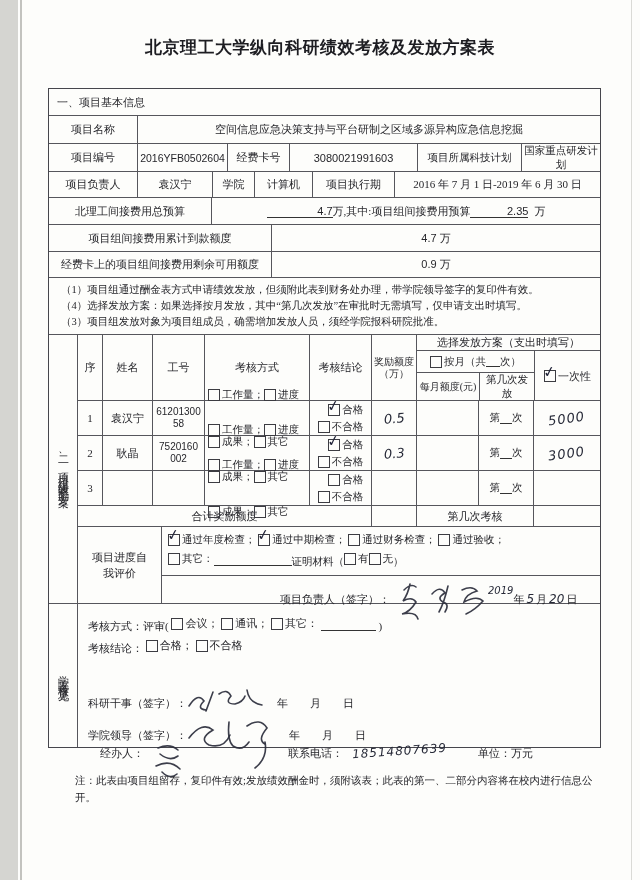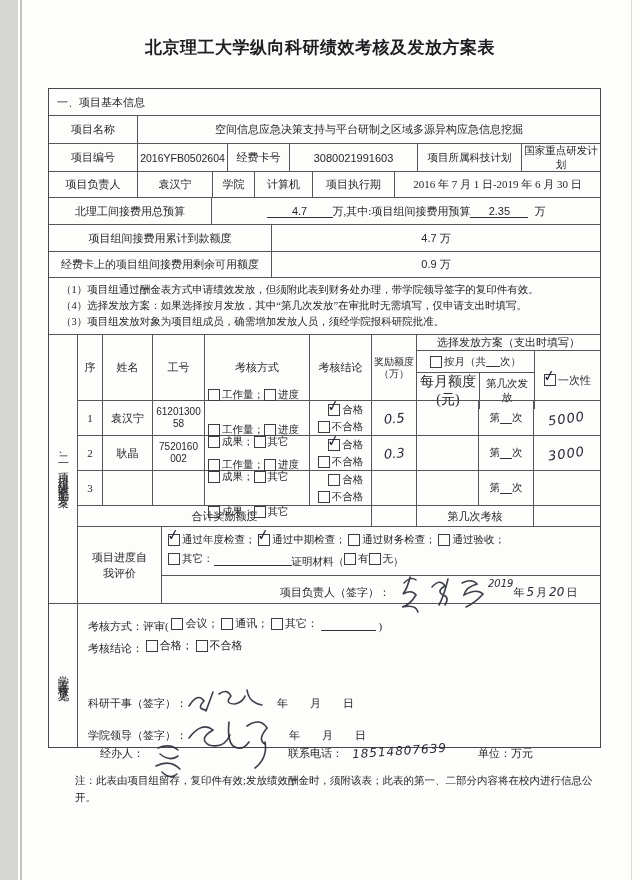--- a/index.html
+++ b/index.html
@@ -20,30 +20,30 @@
   .c{box-sizing:border-box;display:flex;align-items:center;justify-content:center;text-align:center;
      padding:0 2px;overflow:visible;}
   .bl{border-left:1px solid #56565c;}
   .cl{justify-content:flex-start;text-align:left;}
   .fx{flex:1;}
   .h21{height:21px}.h22{height:22px}.h26{height:26px}.h27{height:27px}.h28{height:28px}.h35{height:35px}.h65{height:65px}
   .w24{width:24px}.w28{width:28px}.w42{width:42px}.w45{width:45px}.w50{width:50px}.w52{width:52px}
   .w55{width:55px}.w58{width:58px}.w62{width:62px}.w75{width:75px}.w82{width:82px}.w83{width:83px}
   .w88{width:88px}.w90{width:90px}.w104{width:104px}.w105{width:105px}.w117{width:117px}
   .w128{width:128px}.w162{width:162px}.w222{width:222px}.w293{width:293px}
-  .f9{font-size:14px}.f10{font-size:10px}.f105{font-size:10.5px}.f11{font-size:11px}.f12{font-size:12px}.f13{font-size:13px}
+  .f9{font-size:10px}.f10{font-size:10px}.f105{font-size:10.5px}.f11{font-size:11px}.f12{font-size:12px}.f13{font-size:13px}
   .tv{font-family:"Liberation Sans","DejaVu Sans",sans-serif;}
   .hw{font-family:"DejaVu Sans",sans-serif;font-style:italic;color:#272a38;}
   .rot2{display:inline-block;transform:rotate(-4deg);}
   .rot3{display:inline-block;transform:rotate(-8deg);letter-spacing:1px;}
   .stack{flex-direction:column;line-height:12px;}
   .vside span{writing-mode:vertical-rl;text-orientation:upright;letter-spacing:3px;font-size:11px;}
   .sech{padding-left:8px;}
   .notes{display:block;padding:4px 6px 4px 12px;line-height:16px;font-size:10.5px;text-align:left;}
-  .ulv{display:inline-block;border-bottom:1px solid #333;text-align:center;}
+  .ulv{display:inline-block;border-bottom:1px solid #333;text-align:right;}
   .blank{display:inline-block;border-bottom:1px solid #333;height:10px;vertical-align:-1px;}
   .bw12{width:12px}.bw14{width:14px}.bw55{width:55px}.bw78{width:78px}
   
   .cbi{display:inline-flex;align-items:center;white-space:nowrap;}
   .ck{position:relative;display:inline-block;width:10px;height:10px;border:1px solid #3c3c42;margin-right:2px;
       background:transparent;flex:none;}
   .ck.on::after{content:"✓";position:absolute;left:-2px;top:-8px;font-size:15px;font-weight:600;color:#23253a;
       transform:rotate(-10deg);font-family:"DejaVu Sans",sans-serif;}
   .mwrap{width:100%;display:flex;flex-direction:column;gap:3px;font-size:10.5px;}
   .mline{display:flex;justify-content:flex-start;padding:15px 1px;}
@@ -379,21 +379,21 @@
               <span>项目负责人（签字）：</span>
               <svg class="sig" width="92" height="40" viewBox="0 0 92 40" style="margin:-14px 2px -12px 4px">
                 <path d="M10 12 q7 -7 12 -3 M16 6 q-2 10 -7 17 q9 -5 13 1 q-6 10 -14 12 q14 -3 16 5"></path>
                 <path d="M38 16 q8 -9 13 -1 q-9 5 -2 9 q7 2 2 10 M54 8 q-4 17 -9 26"></path>
                 <path d="M68 12 q10 -5 15 1 q-11 3 -13 11 q13 -7 19 -1 q-8 9 -17 13"></path>
               </svg>
               <span class="hw supyear">2019</span>
               <span>年</span>
               <span class="hw f12" style="margin:0 2px">5</span>
               <span>月</span>
-              <span class="hw f12" style="margin:9px 2px">20</span>
+              <span class="hw f12" style="margin:16px 2px">20</span>
               <span>日</span>
             </div>
           </div>
         </div>
       </div>
     </div>
 
     <div class="r" style="height:144px">
       <div class="c w28 vside">
           <span>学院考核意见</span>

